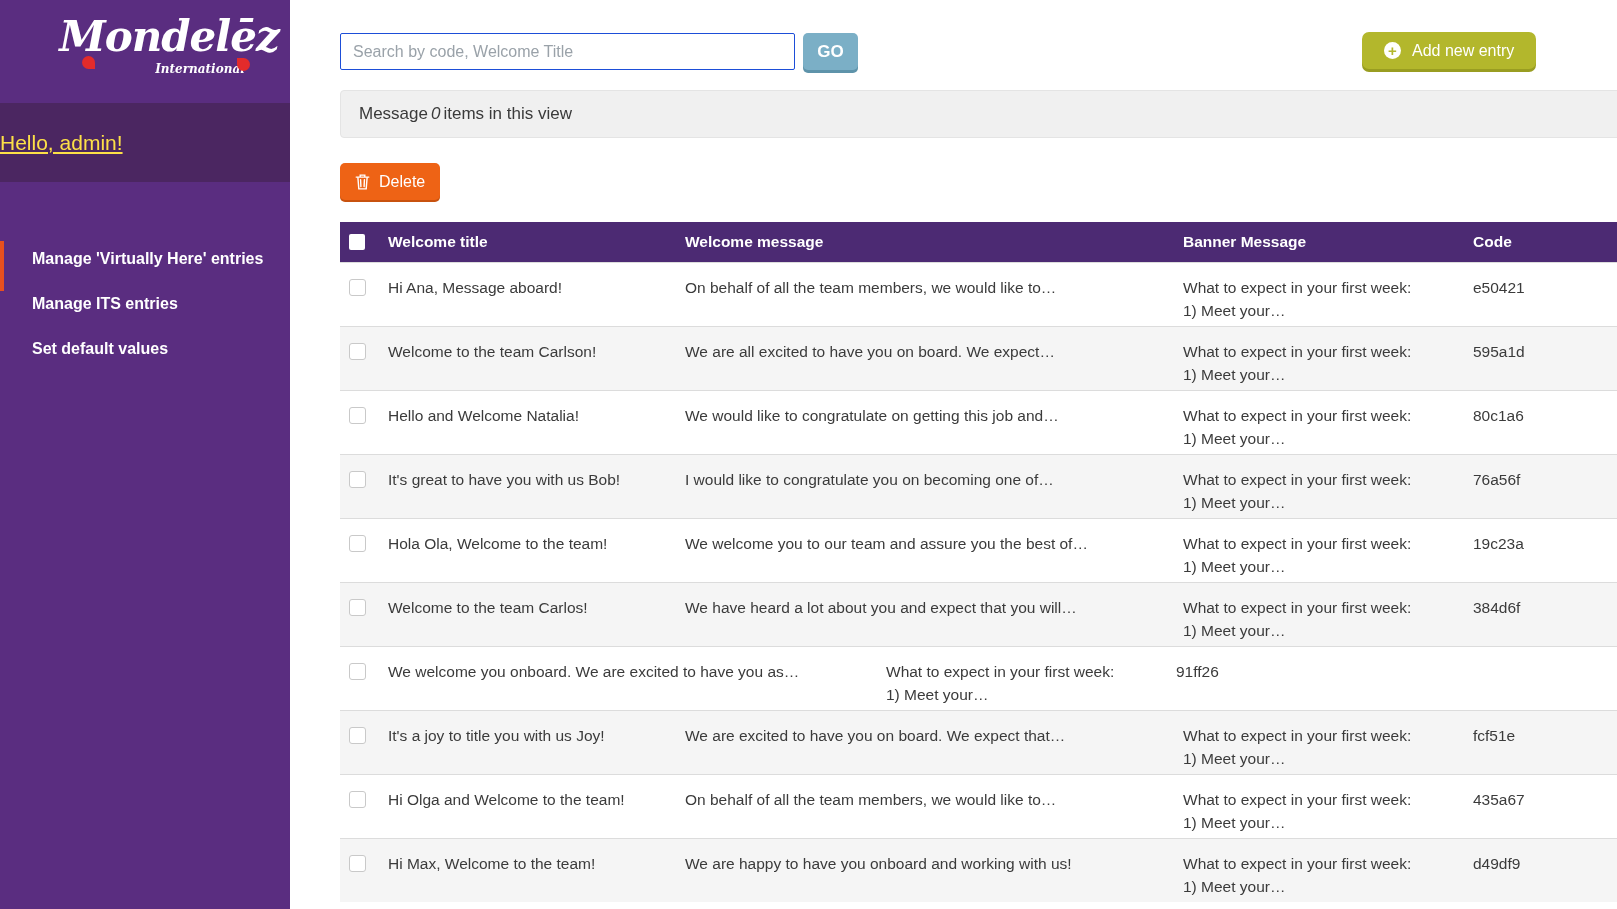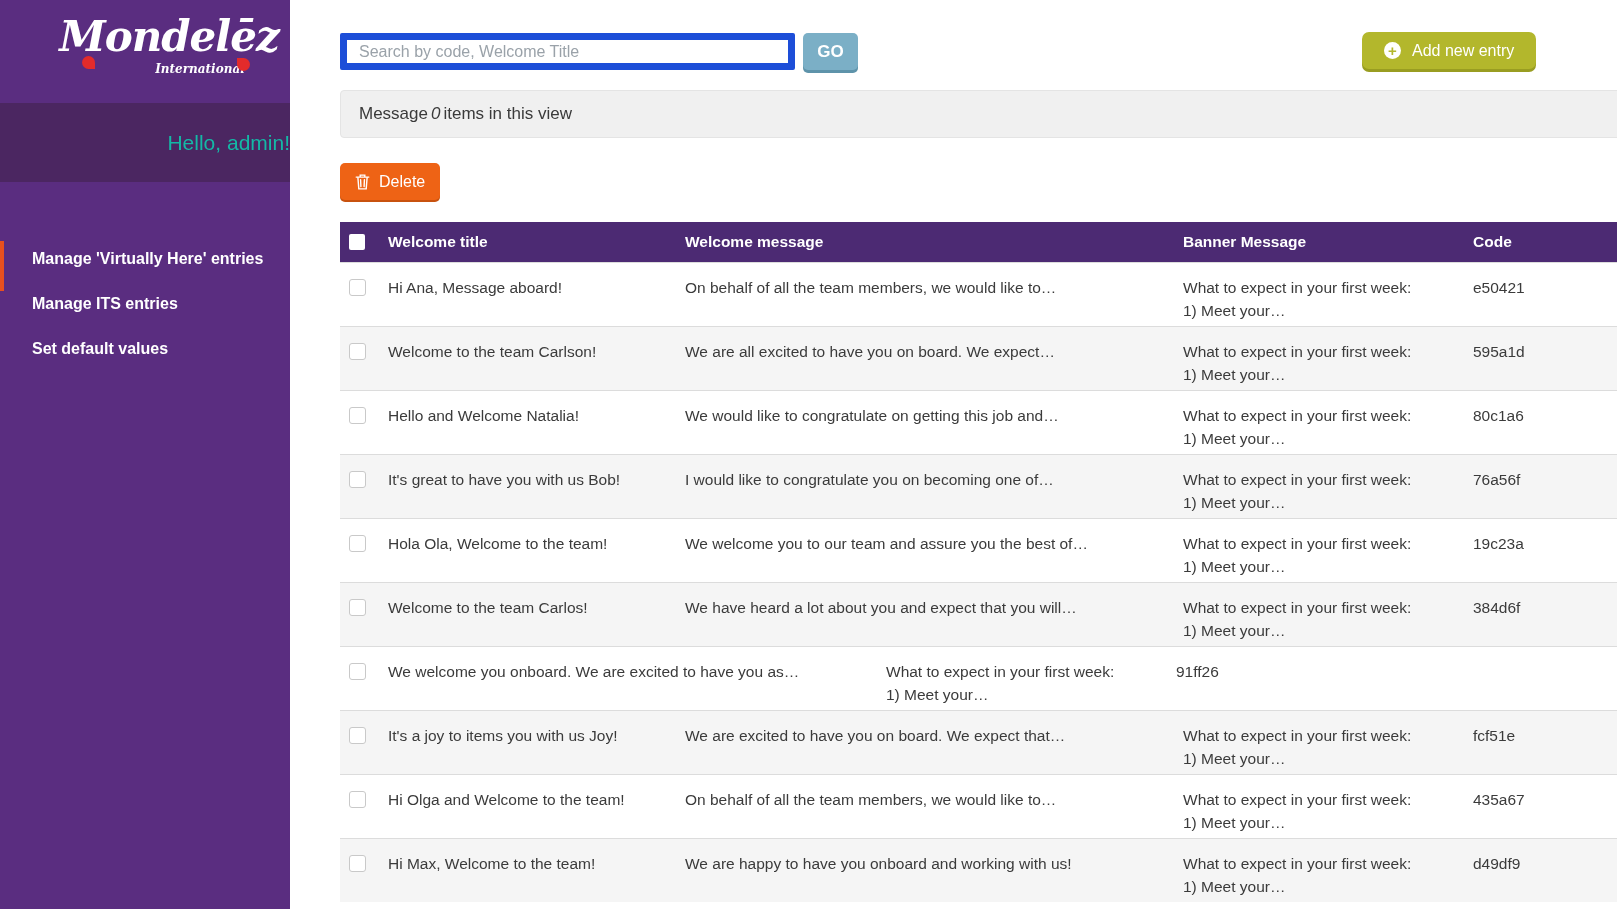--- a/index.html
+++ b/index.html
@@ -11,29 +11,29 @@
   .sidebar { position:absolute; left:0; top:0; width:290px; height:100%; background:#5a2d80;padding-left:48px; }
   .logo { position:relative; height:103px; padding-top:14px; text-align:center; color:#fff; }
   .logo-word { font-family:"DejaVu Serif","Liberation Serif",serif; font-style:italic; font-weight:bold;
                font-size:42px; line-height:46px; letter-spacing:-1px; }
   .logo-sub  { font-family:"DejaVu Serif","Liberation Serif",serif; font-style:italic; font-weight:bold;
                font-size:12px; line-height:18px; padding-left:62px;text-align:center; }
   .logo-dot { position:absolute; width:13px; height:13px; background:#e32b2b; border-radius:50% 50% 50% 0; }
   .dot-left  { left:34px; top:56px; transform:rotate(-90deg); }
   .dot-right { right:40px; top:58px; transform:rotate(90deg); }
   .greeting { position:absolute; top:103px; left:0; width:100%; height:79px; background:#4b2661;
-              color:#14b8a6; font-size:21px; text-align:right; line-height:79px; }
+              color:#fde047; font-size:21px; text-align:left; line-height:79px;text-decoration:underline; }
   .nav { position:absolute; top:236px; left:0; width:100%; }
   .nav-item { position:relative; color:#fff; font-weight:bold; font-size:16px;
               padding:11px 10px 11px 32px; line-height:23px; cursor:pointer; }
   .nav-item.active::before { content:""; position:absolute; left:0; top:5px; width:4px; height:50px; background:#e8501f; }
 
   
   .search-input { position:absolute; left:340px; top:33px; width:455px; height:37px;
-                  border:7px solid #1d4ed8; border-radius:2px; padding:0 12px; font-size:16px; color:#333;
+                  border:1px solid #1d4ed8; border-radius:2px; padding:0 12px; font-size:16px; color:#333;
                   font-family:"Liberation Sans","DejaVu Sans",sans-serif; outline:none; }
   .search-input::placeholder { color:#9aa2a9; }
   .go-btn { position:absolute; left:803px; top:33px; width:55px; height:37px; background:#7bafc6; border:none;
             border-radius:5px; color:#fff; font-weight:bold; font-size:17px; box-shadow:0 3px 0 #5e93aa;
             cursor:pointer; font-family:inherit; }
   .add-btn { position:absolute; left:1362px; top:32px; height:37px; padding:0 22px; background:#b3b72c; border:none;
              border-radius:7px; color:#fff; font-size:16px; box-shadow:0 3px 0 #999d21; cursor:pointer;
              display:flex; align-items:center; gap:11px; font-family:inherit; }
   .plus-icon { display:inline-block; width:17px; height:17px; background:#fff; color:#b3b72c; border-radius:50%;
                font-weight:bold; font-size:15px; line-height:17px; text-align:center; }
@@ -184,21 +184,21 @@
           <div class="cell c0"><span class="cb"></span></div>
           <div class="cell c2">We welcome you onboard. We are excited to have you as…</div>
           <div class="cell c3">
             <div>What to expect in your first week:</div>
             <div>1) Meet your…</div>
           </div>
           <div class="cell c4">91ff26</div>
         </div>
         <div class="trow alt">
           <div class="cell c0"><span class="cb"></span></div>
-          <div class="cell c1">It's a joy to items you with us Joy!</div>
+          <div class="cell c1">It's a joy to title you with us Joy!</div>
           <div class="cell c2">We are excited to have you on board. We expect that…</div>
           <div class="cell c3">
             <div>What to expect in your first week:</div>
             <div>1) Meet your…</div>
           </div>
           <div class="cell c4">fcf51e</div>
         </div>
         <div class="trow">
           <div class="cell c0"><span class="cb"></span></div>
           <div class="cell c1">Hi Olga and Welcome to the team!</div>

